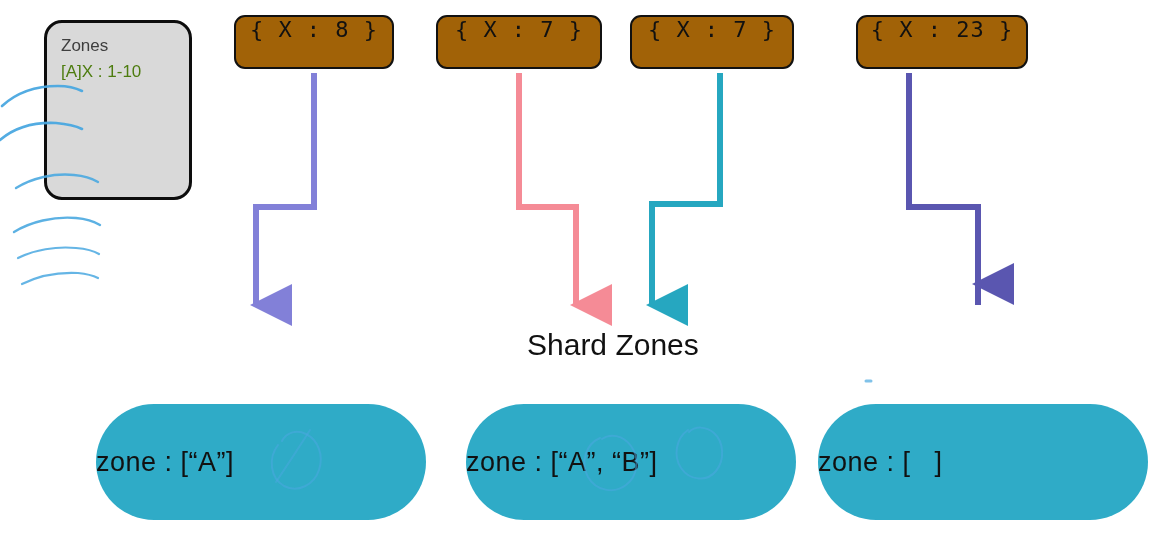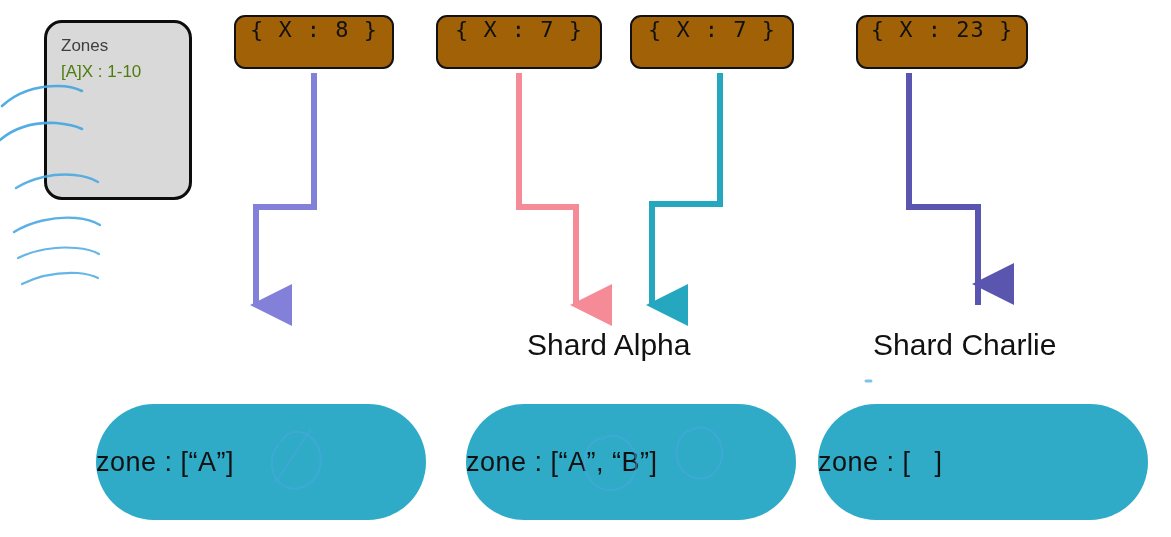--- a/index.html
+++ b/index.html
@@ -156,22 +156,21 @@
   <div class="doc-box" id="doc-1">
     <span class="doc-text">{ X : 7 }</span>
   </div>
   <div class="doc-box" id="doc-2">
     <span class="doc-text">{ X : 7 }</span>
   </div>
   <div class="doc-box" id="doc-3">
     <span class="doc-text">{ X : 23 }</span>
   </div>
 
-  <div class="shard-label" id="shard-label-1">Shard Alpha</div>
-  <div class="shard-label" id="shard-label-2">Shard Charlie</div>
+  <div class="shard-label" id="shard-label-1">Shard Zones</div>
 
   <div class="pill" id="pill-0">
     <span class="pill-text">zone : [“A”]</span>
   </div>
   <div class="pill" id="pill-1">
     <span class="pill-text">zone : [“A”, “B”]</span>
   </div>
   <div class="pill" id="pill-2">
     <span class="pill-text">zone : [   ]</span>
   </div>

